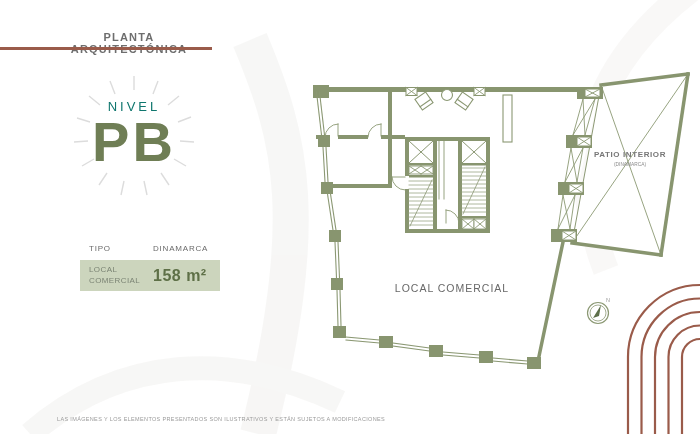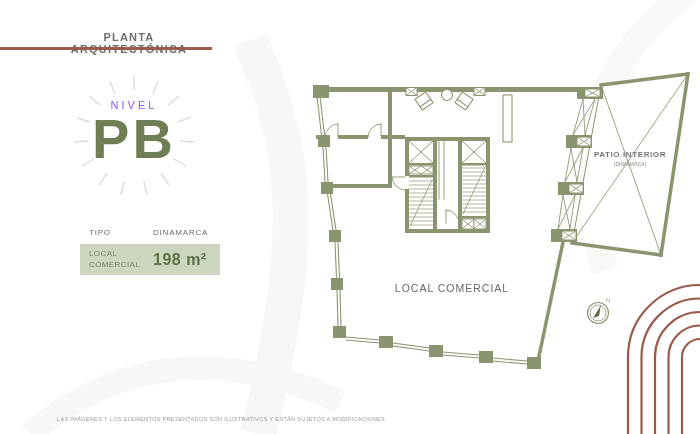--- a/index.html
+++ b/index.html
@@ -11,28 +11,28 @@
   }
   .abs{position:absolute;}
   
   .header-title{
     left:44px;top:31px;width:170px;text-align:center;
     font-size:11px;letter-spacing:1.2px;color:#6e6e6e;font-weight:bold;
   }
   .header-rule{left:0;top:47px;width:212px;height:2.5px;background:#9a5b4a;}
   
   .level{left:54px;top:99px;width:160px;text-align:center;}
-  .level-label{font-size:11px;letter-spacing:3px;color:#8b5cf6;}
+  .level-label{font-size:13px;letter-spacing:3px;color:#0f766e;}
   .level-code{
     margin-top:0;font-size:56px;line-height:1;font-weight:bold;
     letter-spacing:3px;color:#6f7e55;
   }
   
   .sumtable{left:80px;top:228px;width:140px;font-size:8px;}
-  .thead{display:flex;color:#6a6a6a;letter-spacing:0.8px;}
+  .thead{display:flex;color:#6a6a6a;letter-spacing:0.8px;margin-top:16px;}
   .thead .c1{width:73px;padding-left:9px;box-sizing:border-box;}
   .trow{
     display:flex;align-items:center;margin-top:7px;background:#ccd5bd;
     height:31px;
   }
   .trow .c1{
     width:73px;padding-left:9px;box-sizing:border-box;
     color:#7b8474;letter-spacing:0.4px;line-height:1.35;
   }
   .trow .c2{font-size:16px;font-weight:bold;color:#5e7047;letter-spacing:0.5px;}
@@ -296,19 +296,19 @@
     <div class="level-code">PB</div>
   </div>
 
   <div class="abs sumtable">
     <div class="thead">
       <div class="c1">TIPO</div>
       <div class="c2">DINAMARCA</div>
     </div>
     <div class="trow">
       <div class="c1">LOCAL COMERCIAL</div>
-      <div class="c2">198 m²</div>
+      <div class="c2">158 m²</div>
     </div>
   </div>
 
   <div class="abs footer">LAS IMÁGENES Y LOS ELEMENTOS PRESENTADOS SON ILUSTRATIVOS Y ESTÁN SUJETOS A MODIFICACIONES</div>
 
 </div>
 
 </body></html>

